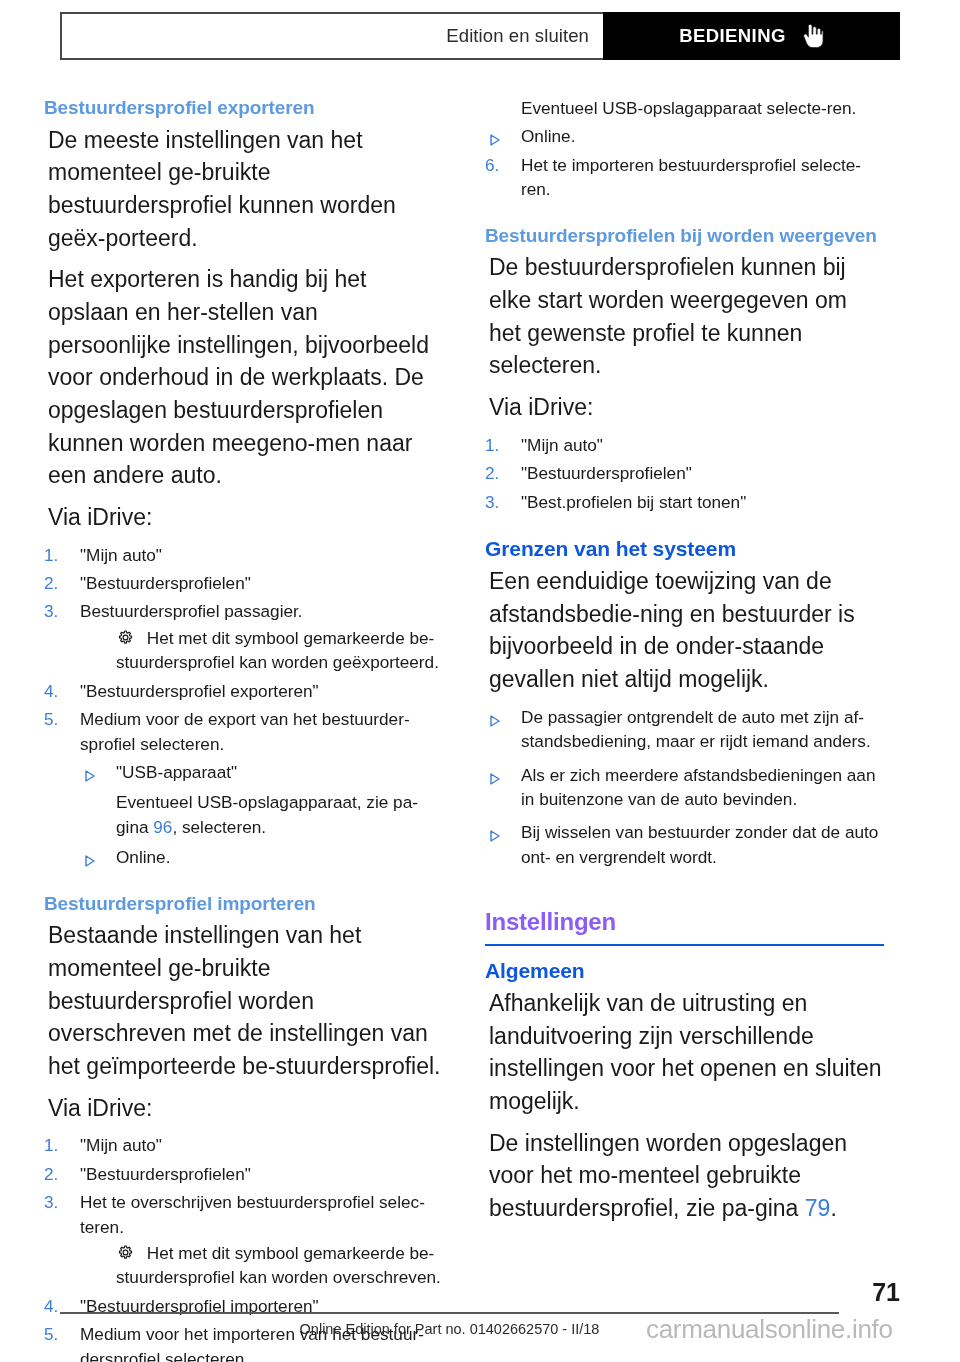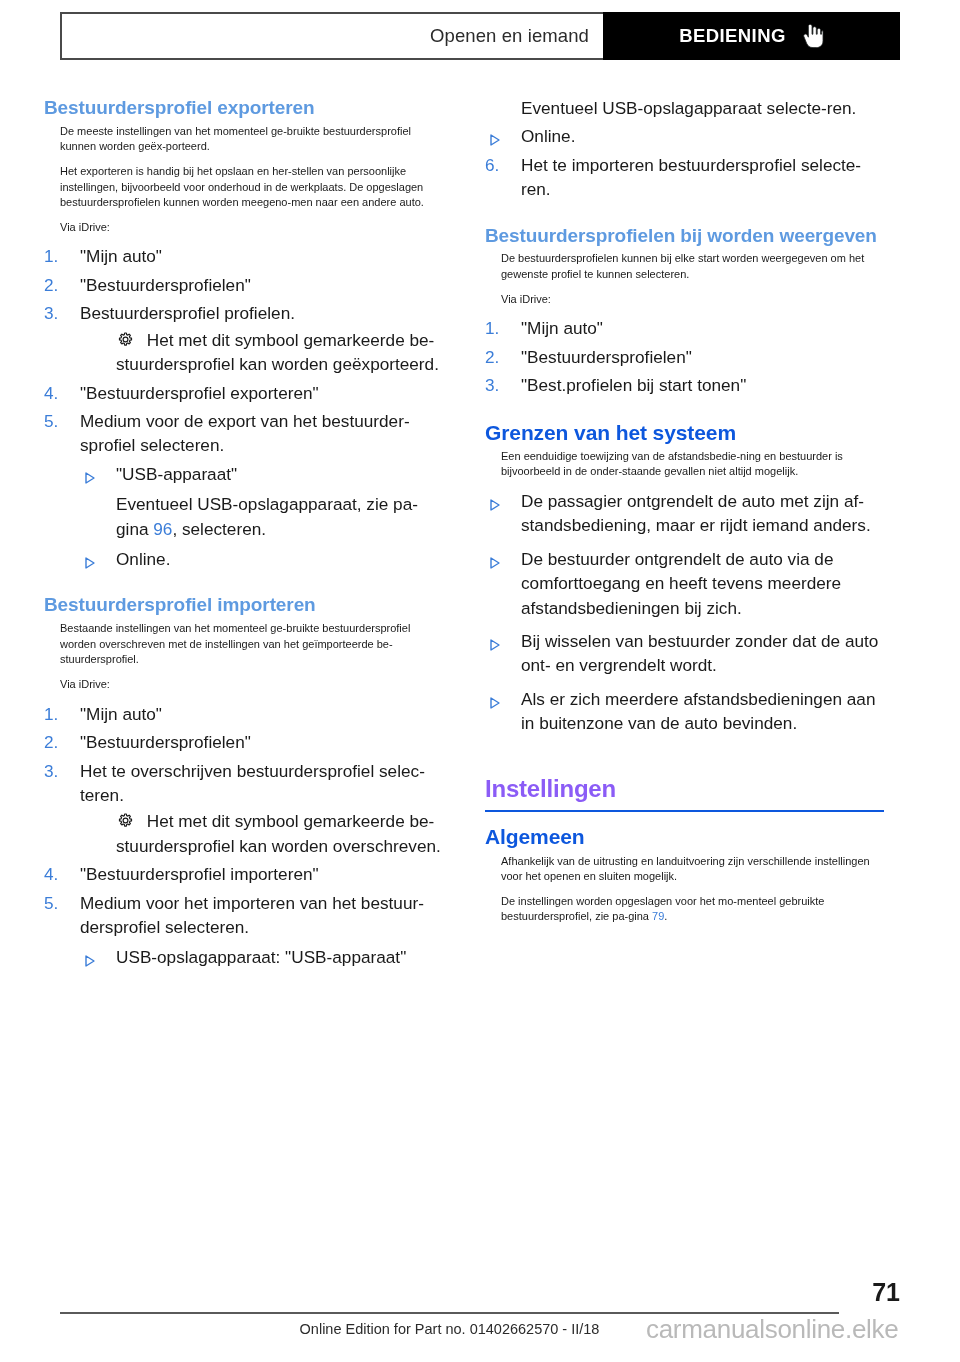--- a/index.html
+++ b/index.html
@@ -96,23 +96,23 @@
   }
   h3.topic-title {
     font-size: 19px;
     font-weight: bold;
     color: #5e9ae0;
     margin: 0 0 4px 0;
     line-height: 1.25;
     letter-spacing: -0.1px;
   }
   p.body {
-    font-size: 11px;
+    font-size: 23px;
     line-height: 1.42;
-    margin: 0 0 9px 16px;
+    margin: 0 0 9px 4px;
     color: #1a1a1a;
   }
 
   .blue-ref { color: #3b7dd8; }
 
   .spacer-lg { height: 30px; }
   .spacer-md { height: 16px; }
   .spacer-sm { height: 7px; }
 
   
@@ -220,21 +220,21 @@
     color: #b9b9b9;
     white-space: nowrap;
     letter-spacing: -0.3px;
   }
 </style>
 </head>
 <body>
 
 <div class="page-header">
   <div class="header-chapter">
-    <span class="header-chapter-label">Openen en iemand</span>
+    <span class="header-chapter-label">Edition en sluiten</span>
   </div>
   <div class="header-section">
     <span class="header-section-label">BEDIENING</span>
     <span>
       <svg class="hand-icon" viewBox="0 0 22 26" xmlns="http://www.w3.org/2000/svg">
         <path d="M8.2 1.4c1.0 0 1.8 0.8 1.8 1.8v8.0h0.9V5.4c0-0.9 0.8-1.7 1.7-1.7s1.7 0.8 1.7 1.7v5.8h0.9V7.1c0-0.9 0.8-1.6 1.7-1.6s1.7 0.7 1.7 1.6v4.1h0.9V9.3c0-0.9 0.7-1.5 1.5-1.5v10.0c0 4.4-2.9 6.8-6.6 6.8H11c-3.3 0-5.2-1.6-6.4-4.3L1.9 13.6c-0.4-0.9 0-1.9 0.9-2.3 0.8-0.4 1.8-0.1 2.3 0.7l1.3 2.2V3.2c0-1.0 0.8-1.8 1.8-1.8z" fill="#ffffff" stroke="#262a2a" stroke-width="0.8"></path>
       </svg>
     </span>
   </div>
 </div>
@@ -252,21 +252,21 @@
       <li>
         <span class="num">1.</span>
         <span>"Mijn auto"</span>
       </li>
       <li>
         <span class="num">2.</span>
         <span>"Bestuurdersprofielen"</span>
       </li>
       <li>
         <span class="num">3.</span>
-        <span>Bestuurdersprofiel profielen.</span>
+        <span>Bestuurdersprofiel passagier.</span>
         <div class="note-line">
           <span>
             <svg class="gear-icon" viewBox="0 0 24 24" xmlns="http://www.w3.org/2000/svg">
               <path d="M12 8.2a3.8 3.8 0 1 0 0 7.6 3.8 3.8 0 0 0 0-7.6zm0 1.5a2.3 2.3 0 1 1 0 4.6 2.3 2.3 0 0 1 0-4.6z" fill="#1a1a1a"></path>
               <path d="M10.9 1.6h2.2l0.35 2.0 1.5 0.62 1.65-1.18 1.56 1.56-1.18 1.65 0.62 1.5 2.0 0.35v2.2l-2.0 0.35-0.62 1.5 1.18 1.65-1.56 1.56-1.65-1.18-1.5 0.62-0.35 2.0h-2.2l-0.35-2.0-1.5-0.62-1.65 1.18-1.56-1.56 1.18-1.65-0.62-1.5-2.0-0.35v-2.2l2.0-0.35 0.62-1.5-1.18-1.65 1.56-1.56 1.65 1.18 1.5-0.62z" fill="none" stroke="#1a1a1a" stroke-width="1.5" stroke-linejoin="round" transform="translate(0,2.2)"></path>
             </svg>
           </span><span>Het met dit symbool gemarkeerde be-stuurdersprofiel kan worden geëxporteerd.</span>
         </div>
       </li>
       <li>
@@ -405,37 +405,29 @@
             </svg>
         </span>
         <span>De passagier ontgrendelt de auto met zijn af-standsbediening, maar er rijdt iemand anders.</span>
       </li>
       <li style="margin-bottom:9px;">
         <span class="tri">
           <svg viewBox="0 0 12 14" xmlns="http://www.w3.org/2000/svg">
               <path d="M2 2 L10 7 L2 12 Z" fill="none" stroke="#3b7dd8" stroke-width="1.4" stroke-linejoin="round"></path>
             </svg>
         </span>
-        <span>De bestuurder ontgrendelt de auto via de comforttoegang en heeft tevens meerdere afstandsbedieningen bij zich.</span>
+        <span>Als er zich meerdere afstandsbedieningen aan in buitenzone van de auto bevinden.</span>
       </li>
       <li style="margin-bottom:9px;">
         <span class="tri">
           <svg viewBox="0 0 12 14" xmlns="http://www.w3.org/2000/svg">
               <path d="M2 2 L10 7 L2 12 Z" fill="none" stroke="#3b7dd8" stroke-width="1.4" stroke-linejoin="round"></path>
             </svg>
         </span>
         <span>Bij wisselen van bestuurder zonder dat de auto ont- en vergrendelt wordt.</span>
-      </li>
-      <li style="margin-bottom:9px;">
-        <span class="tri">
-          <svg viewBox="0 0 12 14" xmlns="http://www.w3.org/2000/svg">
-              <path d="M2 2 L10 7 L2 12 Z" fill="none" stroke="#3b7dd8" stroke-width="1.4" stroke-linejoin="round"></path>
-            </svg>
-        </span>
-        <span>Als er zich meerdere afstandsbedieningen aan in buitenzone van de auto bevinden.</span>
       </li>
     </ul>
 
     <div class="spacer-lg"></div>
 
     <h1 class="sec-title">Instellingen</h1>
 
     <div class="spacer-sm"></div>
 
     <h2 class="sub-title">Algemeen</h2>
@@ -444,14 +436,14 @@
       <span>De instellingen worden opgeslagen voor het mo-menteel gebruikte bestuurdersprofiel, zie pa-gina </span><span class="blue-ref">79</span><span>.</span>
     </p>
 
   </div>
 </div>
 
 <div class="footer">
   <div class="footer-rule"></div>
   <div class="page-number">71</div>
   <div class="footer-note">Online Edition for Part no. 01402662570 - II/18</div>
-  <div class="watermark">carmanualsonline.elke</div>
+  <div class="watermark">carmanualsonline.info</div>
 </div>
 
 </body></html>

